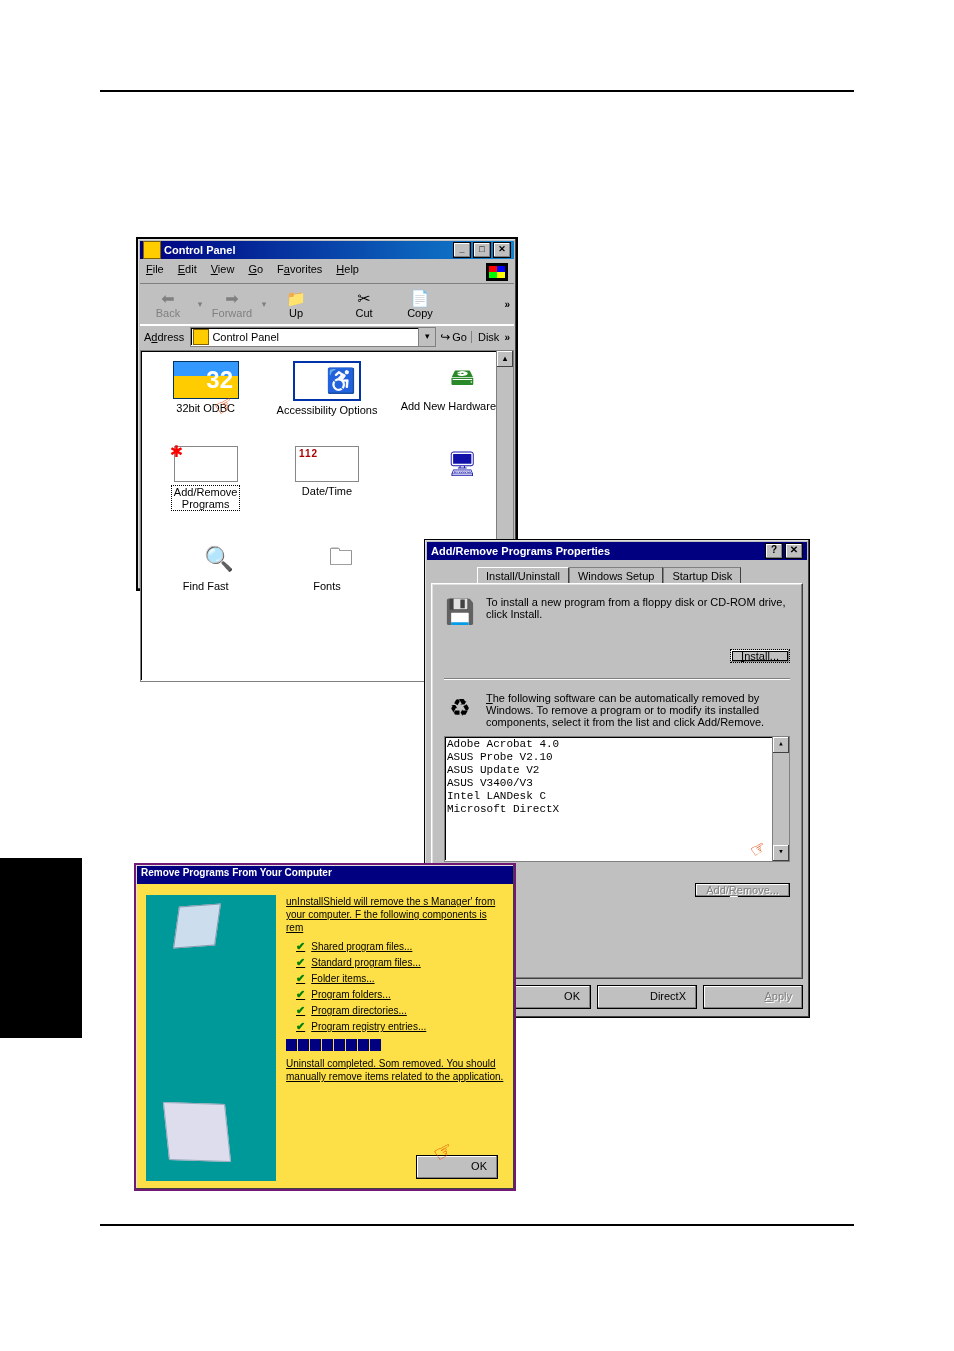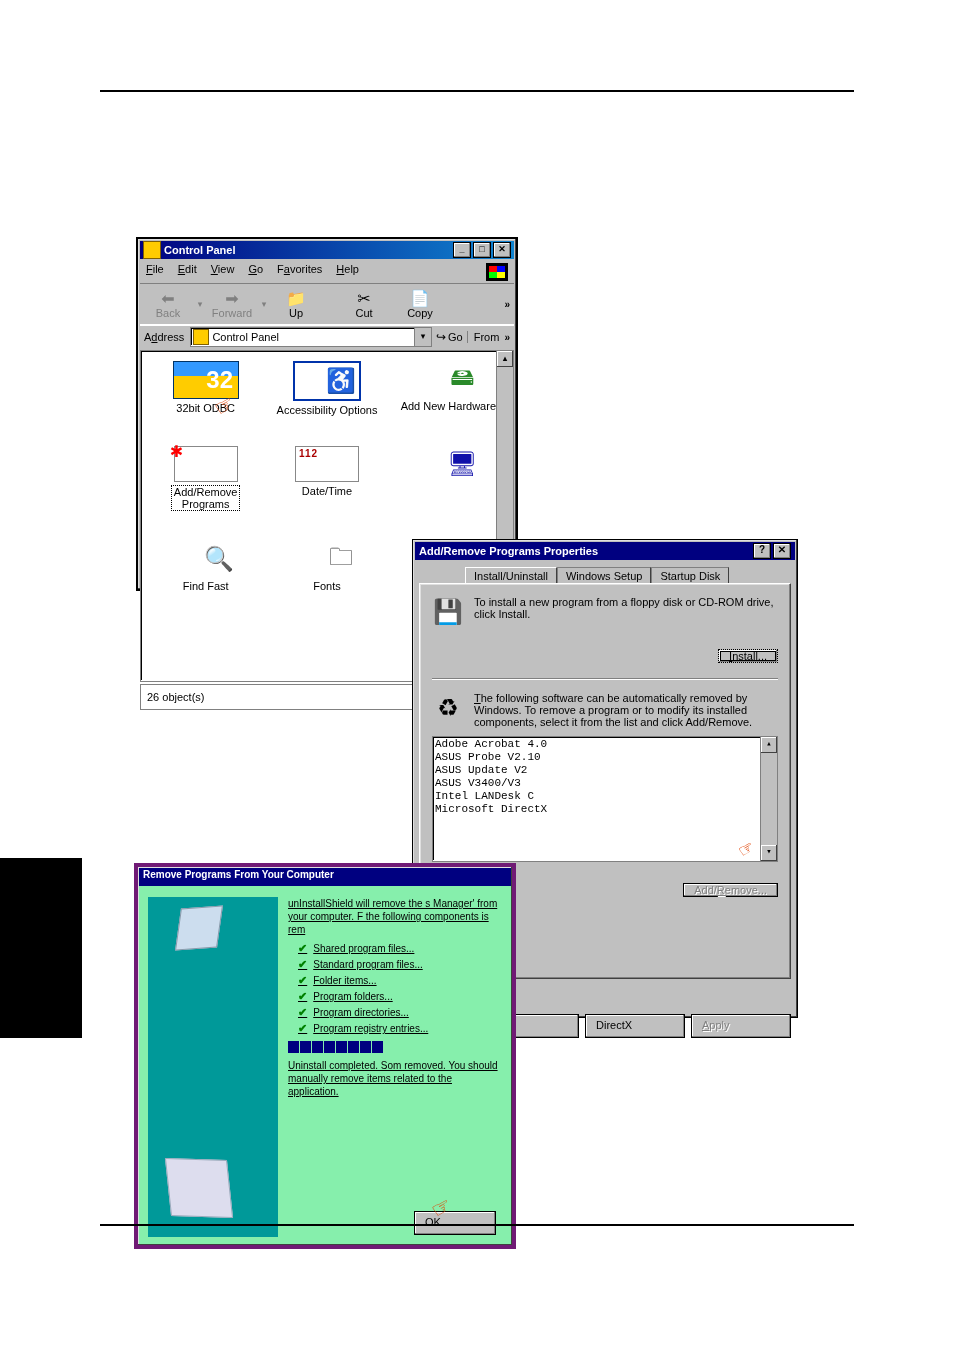--- a/index.html
+++ b/index.html
@@ -183,21 +183,21 @@
   .ic-date::before{content:"";position:absolute;inset:0;background:#fff;border:1px solid #888;}
   .ic-date::after{content:"112";position:absolute;top:2px;left:4px;color:#a00;font-size:10px;font-weight:bold;letter-spacing:1px;}
   .ic-disp { color:#11a;}
   .ic-find { color:#666;}
   .ic-font { color:#444;}
 
   
   .arp-dialog {
     position: absolute;
     top: 539px;
-    left: 412px;
+    left: 424px;
     width: 386px;
     height: 479px;
     background: #c0c0c0;
     border: 1px solid #000;
     box-shadow: inset -1px -1px 0 #404040, inset 1px 1px 0 #dfdfdf;
     box-sizing: border-box;
   }
   .arp-dialog .dlg-title {
     margin: 2px;
     height: 18px;
@@ -242,24 +242,23 @@
   .arp-row { display: flex; gap: 10px; }
   .arp-row .row-ic { width: 32px; height: 32px; flex-shrink:0;
     display:flex;align-items:center;justify-content:center;font-size:24px;}
   .arp-row .row-text { flex: 1; font-size: 11px; line-height: 12px; }
   .arp-btn {
     min-width: 78px; height: 22px;
     background: #c0c0c0;
     border: 1px solid #000;
     box-shadow: inset -1px -1px 0 #808080, inset 1px 1px 0 #fff;
     font-size: 11px;
-    text-align: left;
+    text-align: right;
     line-height: 20px;
     padding: 0 10px;
-    margin-top: 29px;
   }
   .arp-btn.focus { border:1px dotted #000; outline:1px solid #000; outline-offset:-3px;}
   .arp-btn.disabled { color: #808080; text-shadow: 1px 1px 0 #fff; }
   .arp-hr { border:none;border-top:1px solid #808080;border-bottom:1px solid #fff;margin:12px 0;}
   .arp-list {
     height: 124px;
     background: #fff;
     border: 1px solid #808080;
     box-shadow: inset -1px -1px 0 #fff, inset 1px 1px 0 #000;
     position: relative;
@@ -278,23 +277,23 @@
     gap: 6px;
   }
   .arp-hand{position:absolute;font-size:22px;color:#e04000;transform:rotate(-30deg);}
 
   
   .rp-dialog {
     position: absolute;
     top: 863px;
     left: 134px;
     width: 382px;
-    height: 386px;
-    background: #86efac;
-    border: 4px solid #701a75;
+    height: 328px;
+    background: #fde047;
+    border: 2px solid #701a75;
     box-shadow: inset -1px -1px 0 #404040, inset 1px 1px 0 #dfdfdf;
     box-sizing: border-box;
   }
   .rp-dialog .dlg-title {
     margin: 1px;
     height: 16px;
     background: #000080;
     color: #fff;
     font-weight: bold;
     font-size: 10px;
@@ -385,21 +384,21 @@
     <div class="addr-box">
       <span class="addr-ic"></span>
       <span>Control Panel</span>
       <span class="addr-dd">▾</span>
     </div>
     <div class="go-btn">
       <span class="go-ic">↪</span>
       <span>Go</span>
     </div>
     <div class="links">
-      <span>From</span>
+      <span>Disk</span>
       <span class="links-ov">»</span>
     </div>
   </div>
   <div class="cp-client">
     <div class="cp-icons">
       <div class="cp-item">
         <div class="ic ic-odbc">32</div>
         <span class="lbl">32bit ODBC</span>
       </div>
       <div class="cp-item">
@@ -438,23 +437,20 @@
       </div>
       <div class="cp-item">
         <div class="ic"></div>
         <span class="lbl">Ga</span>
       </div>
     </div>
     <div class="cp-scroll">
       <div class="sb-btn up">▴</div>
       <div class="sb-btn dn">▾</div>
     </div>
-  </div>
-  <div class="cp-status">
-    <span>26 object(s)</span>
   </div>
 </div>
 
 <div class="arp-dialog">
   <div class="dlg-title">
     <span>Add/Remove Programs Properties</span>
     <span class="spacer"></span>
     <span class="sysbtn">?</span>
     <span class="sysbtn">✕</span>
   </div>

